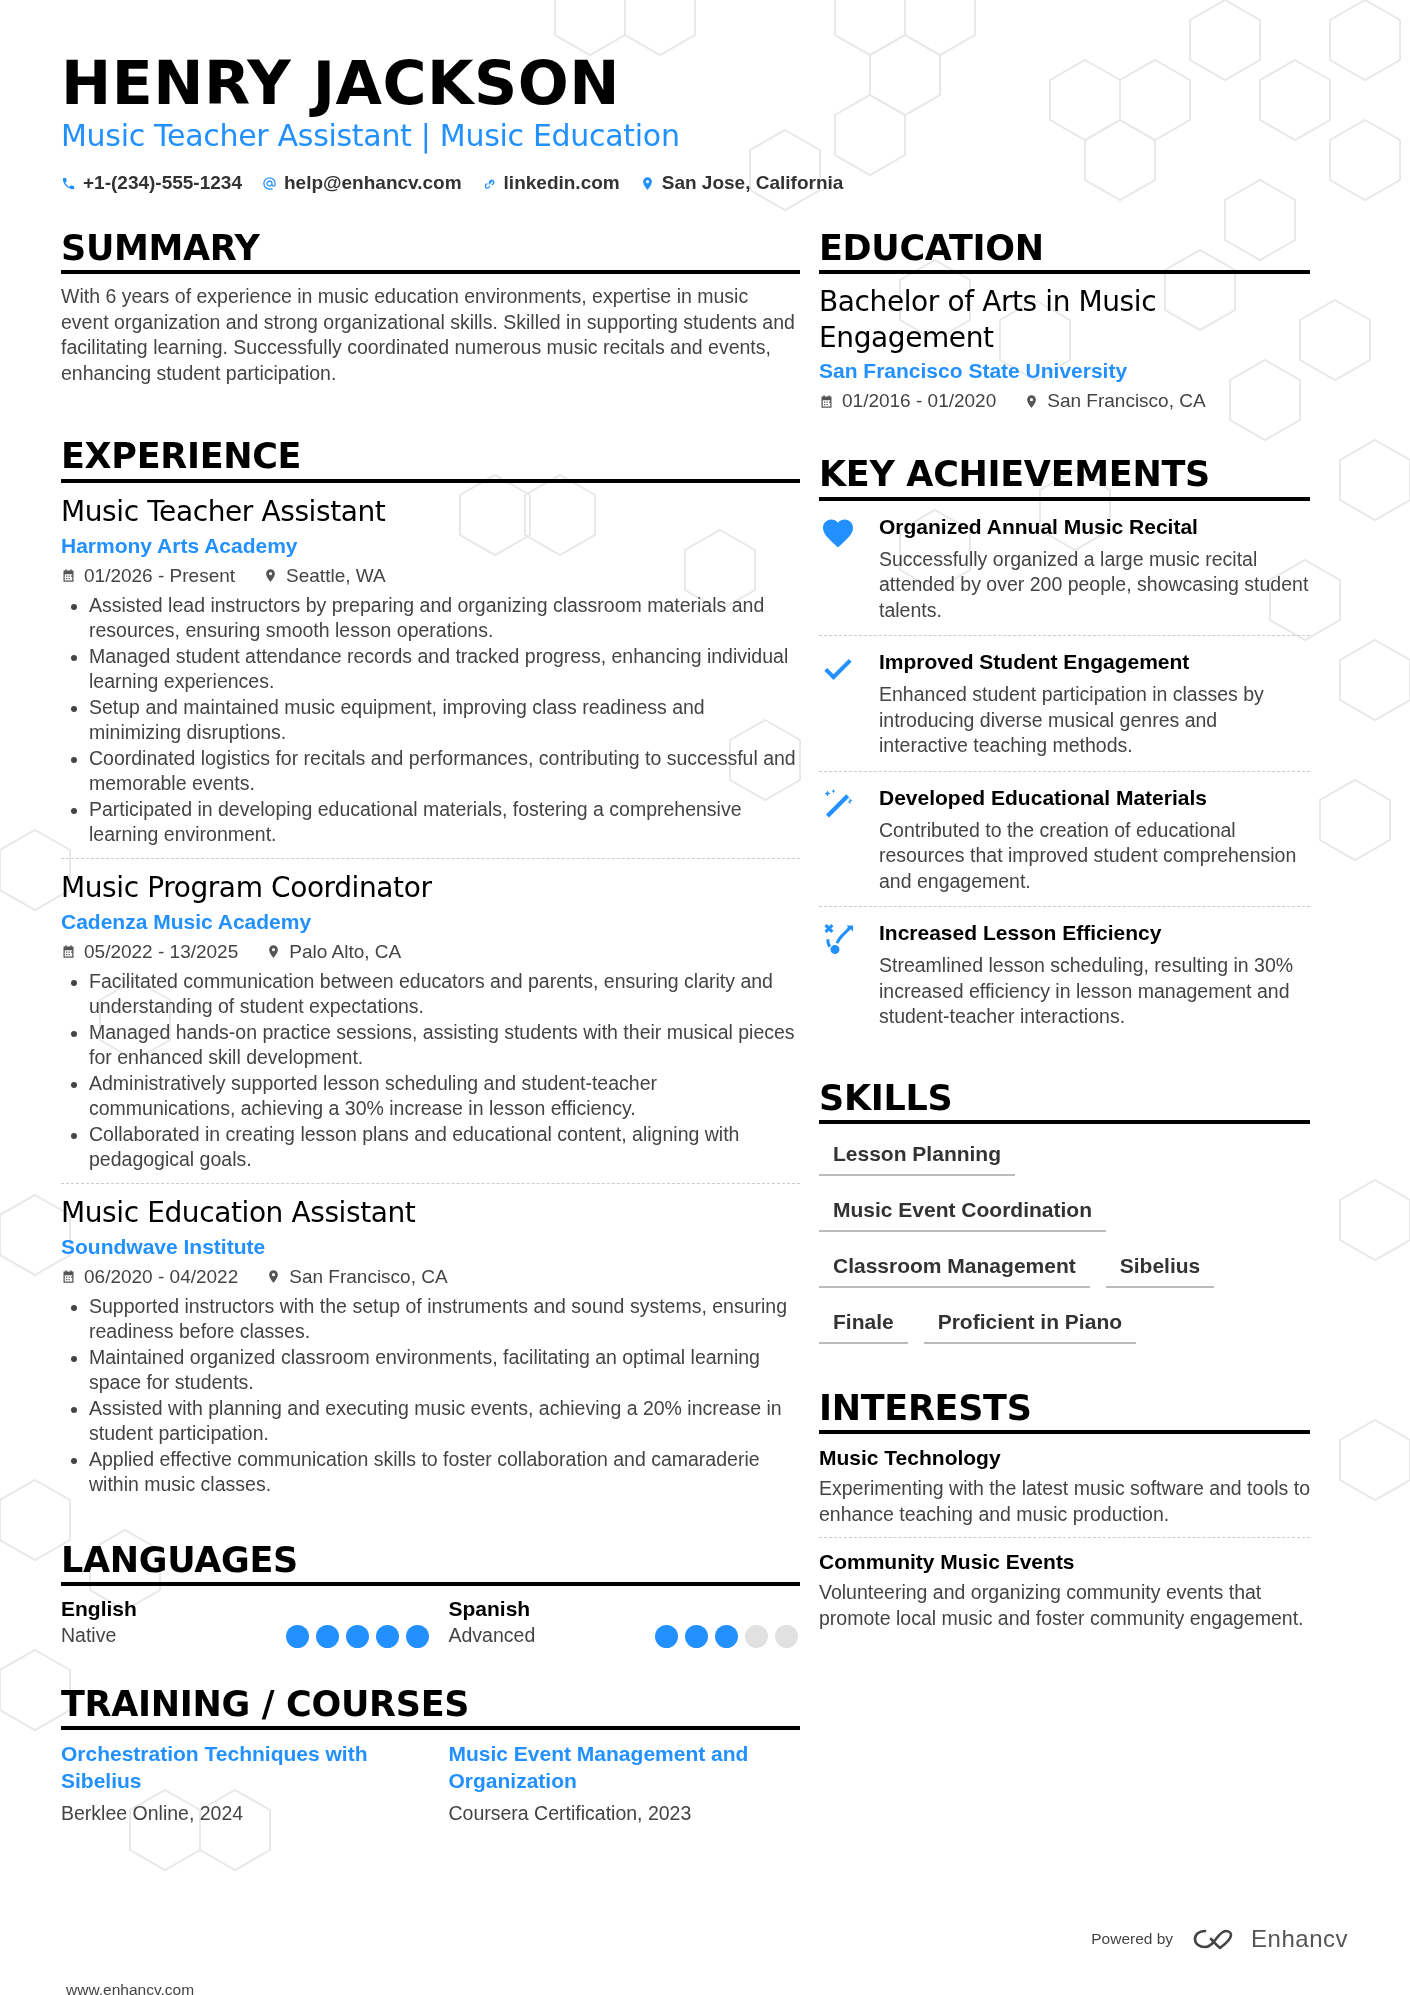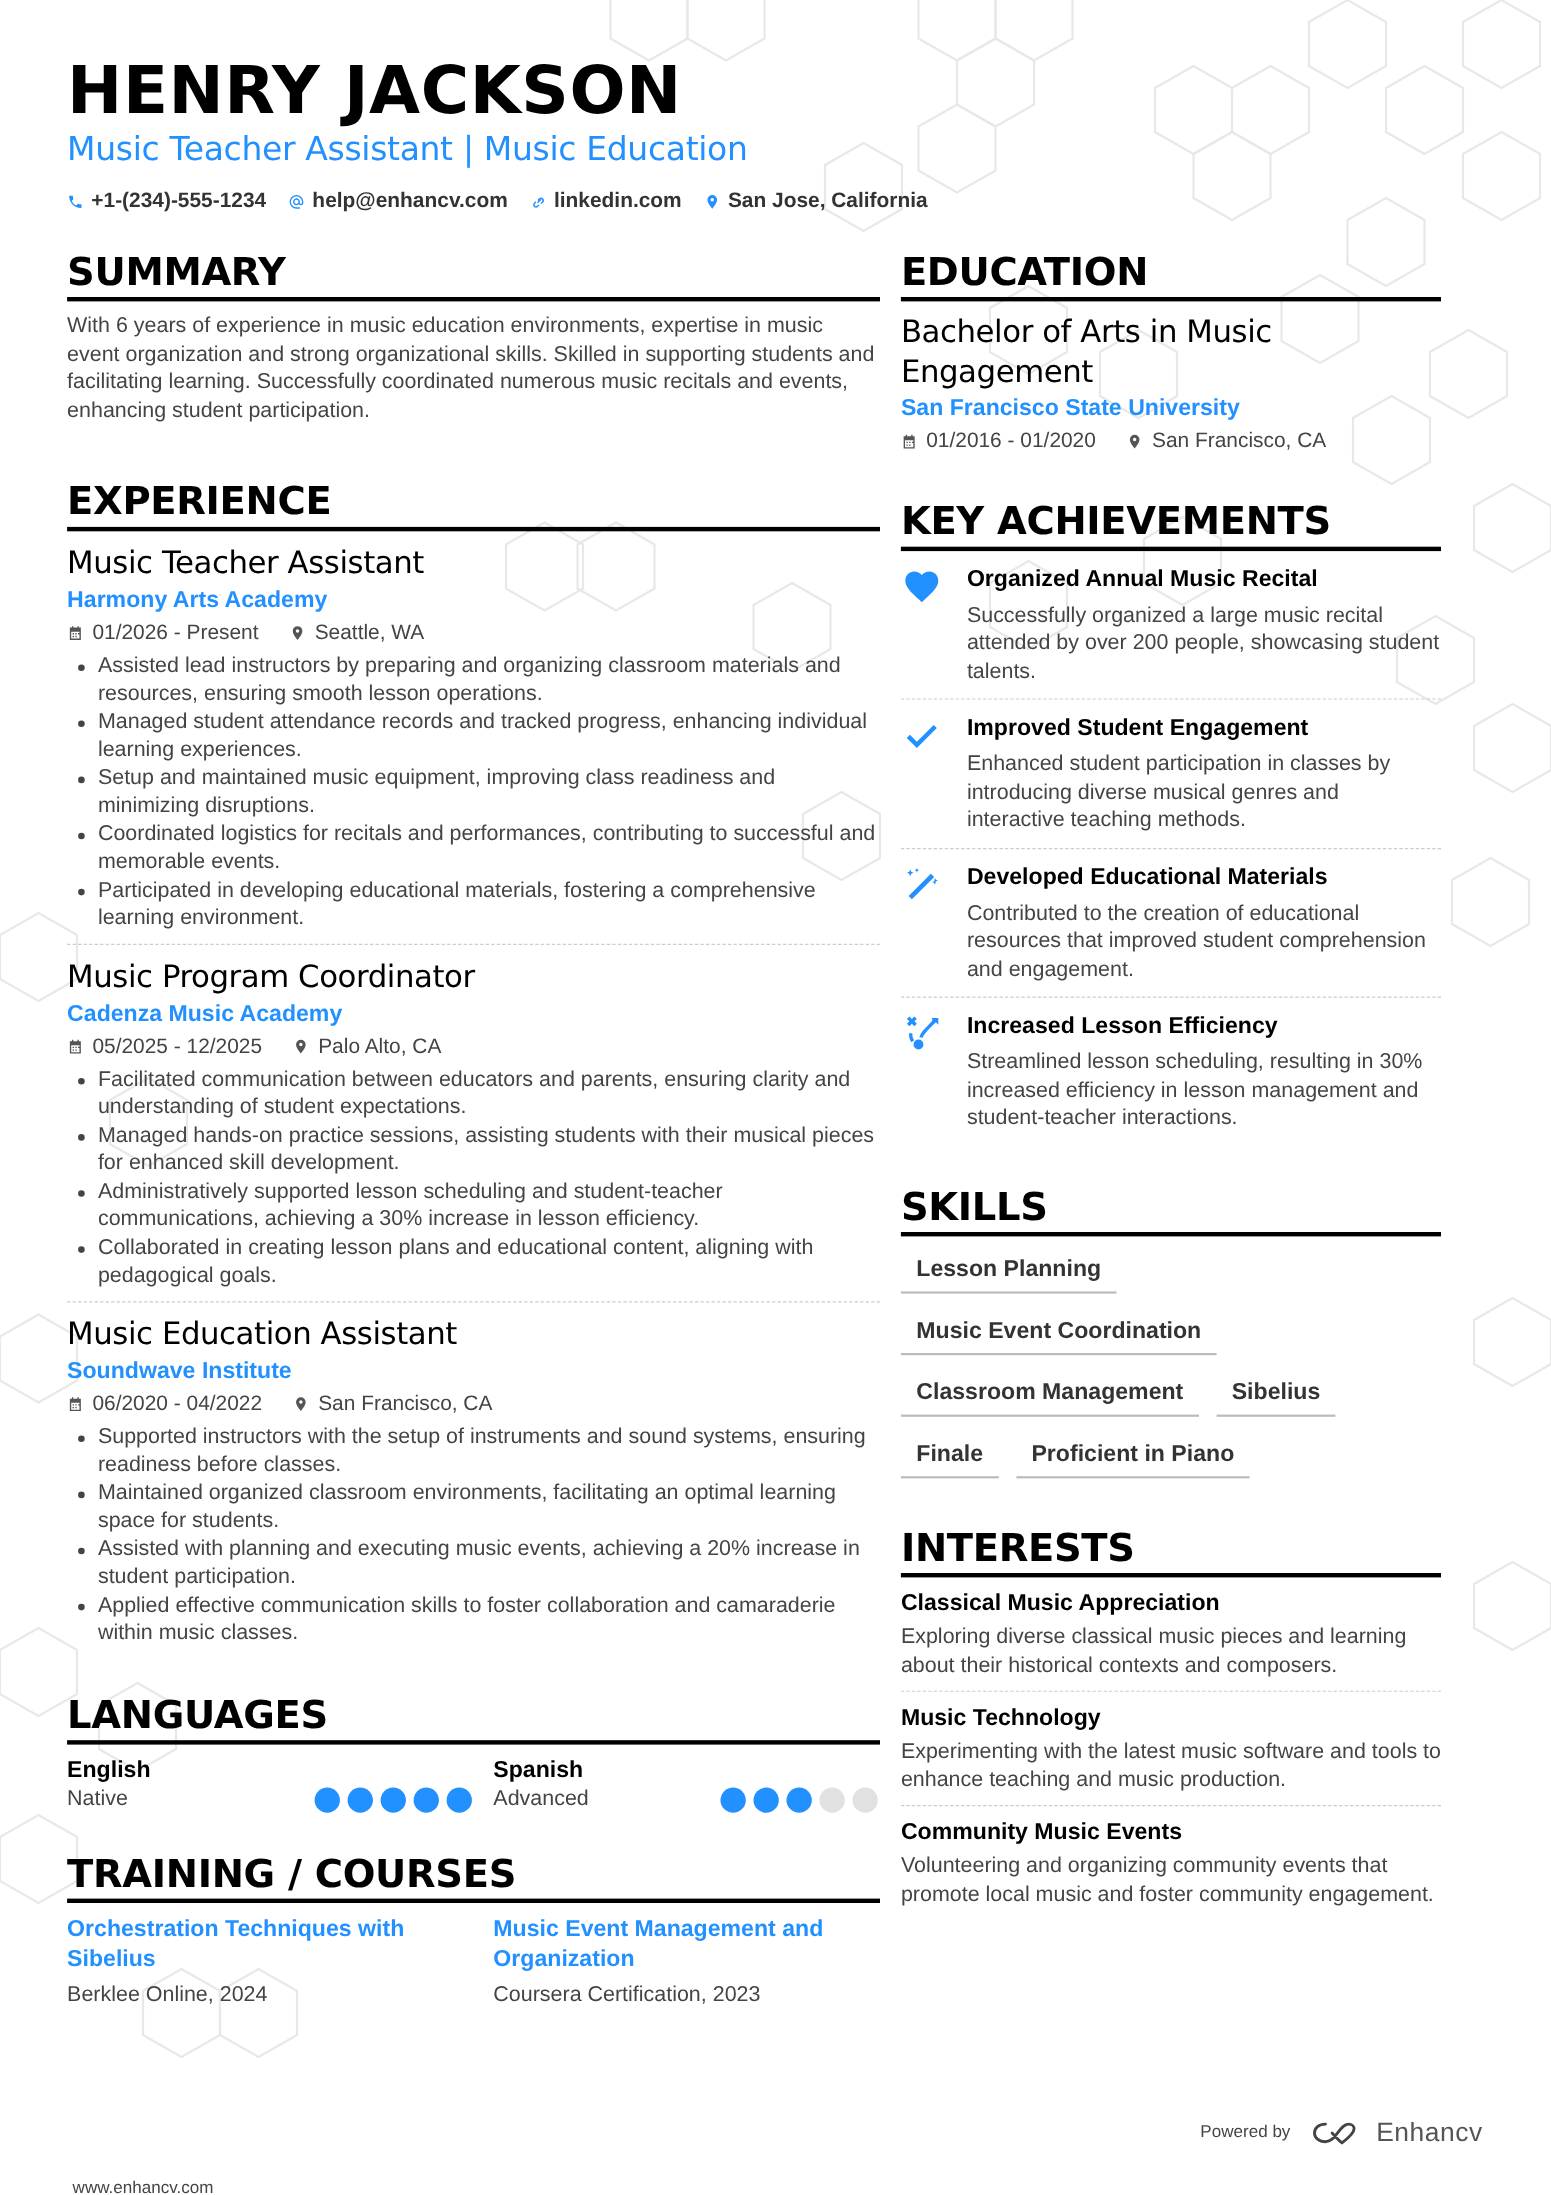--- a/index.html
+++ b/index.html
@@ -187,21 +187,21 @@
       </div>
 
       <div class="job">
         <div class="job-title">Music Program Coordinator</div>
         <div class="company">Cadenza Music Academy</div>
         <div class="meta">
           <span class="m">
               <svg viewBox="0 0 24 24">
                 <path d="M7 2h2v2h6V2h2v2h3v18H4V4h3V2zm-1 8v10h12V10H6zm2 2h2v2H8v-2zm4 0h2v2h-2v-2zm4 0h2v2h-2v-2zm-8 4h2v2H8v-2zm4 0h2v2h-2v-2z"></path>
               </svg>
-              <span>05/2025 - 12/2025</span>
+              <span>05/2022 - 13/2025</span>
             </span>
           <span class="m">
               <svg viewBox="0 0 24 24">
                 <path d="M12 2a7 7 0 00-7 7c0 5.2 7 13 7 13s7-7.8 7-13a7 7 0 00-7-7zm0 9.5A2.5 2.5 0 1112 6.5a2.5 2.5 0 010 5z"></path>
               </svg>
               <span>Palo Alto, CA</span>
             </span>
         </div>
         <ul class="bullets">
           <li>Facilitated communication between educators and parents, ensuring clarity and understanding of student expectations.</li>
@@ -363,24 +363,20 @@
         <div class="skill-row">
           <span class="skill">Finale</span>
           <span class="skill">Proficient in Piano</span>
         </div>
       </div>
     </section>
 
     <section class="section">
       <h2 class="sec-title">INTERESTS</h2>
       <div class="interest">
-        <div class="int-title">Classical Music Appreciation</div>
-        <div class="int-desc">Exploring diverse classical music pieces and learning about their historical contexts and composers.</div>
-      </div>
-      <div class="interest">
         <div class="int-title">Music Technology</div>
         <div class="int-desc">Experimenting with the latest music software and tools to enhance teaching and music production.</div>
       </div>
       <div class="interest">
         <div class="int-title">Community Music Events</div>
         <div class="int-desc">Volunteering and organizing community events that promote local music and foster community engagement.</div>
       </div>
     </section>
   </div>
 

